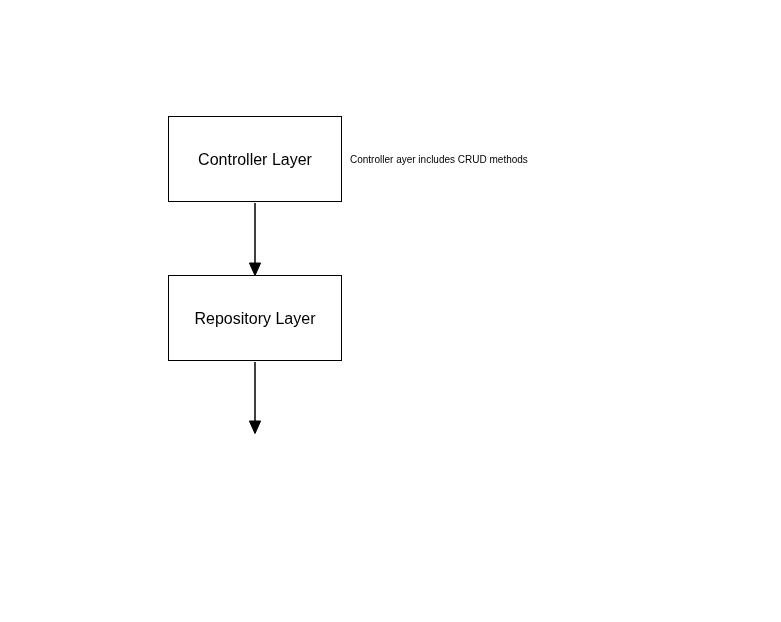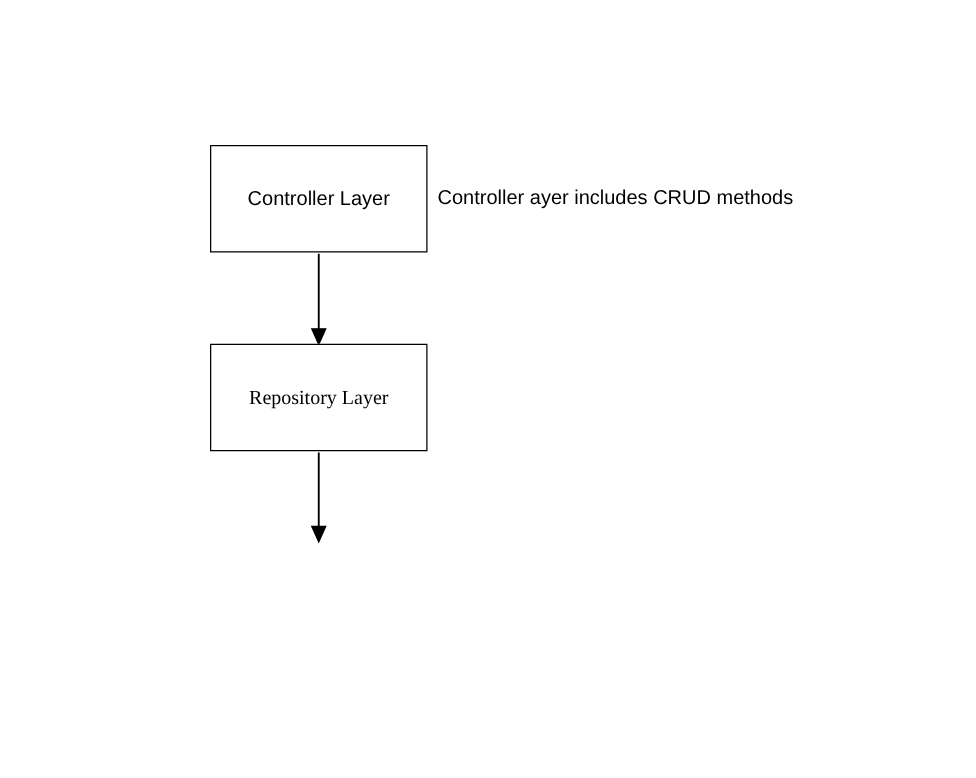--- a/index.html
+++ b/index.html
@@ -30,35 +30,35 @@
     width: 174px;
     height: 86px;
     box-sizing: border-box;
     background: #ffffff;
     border: 1.5px solid #000000;
     display: flex;
     align-items: center;
     justify-content: center;
   }
   .node--controller { top: 116px; }
-  .node--repository { top: 275px; font-family: Liberation Serif, serif; }
+  .node--repository { top: 275px; }
   .node--database   { top: 433px; }
   .node-label {
     font-size: 16px;
     line-height: 19px;
     color: #000000;
     white-space: nowrap;
   }
   .annotation {
     position: absolute;
     left: 350px;
     height: 86px;
     display: flex;
     align-items: center;
-    font-size: 16px;
+    font-size: 10px;
     color: #000000;
     white-space: nowrap;
   }
   .annotation--controller { top: 116px; }
   .annotation--repository { top: 275px; }
 </style>
 </head>
 <body>
 
 <div class="canvas">

